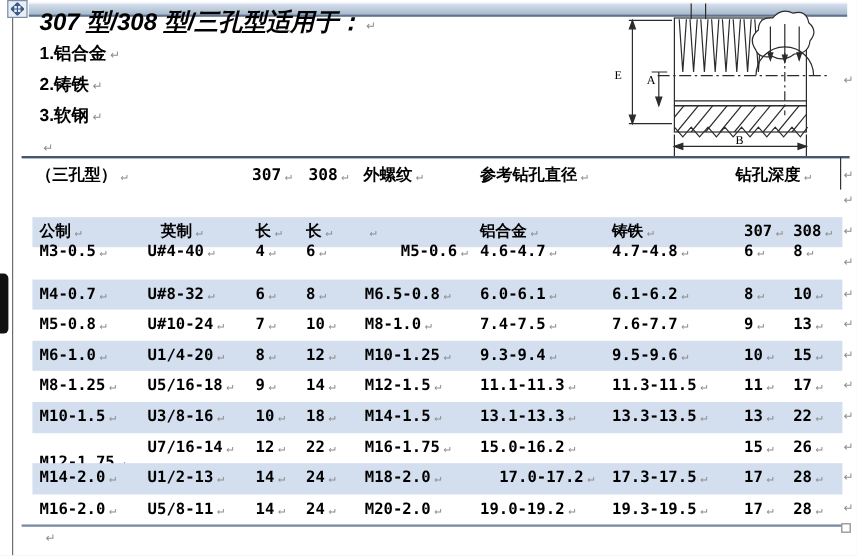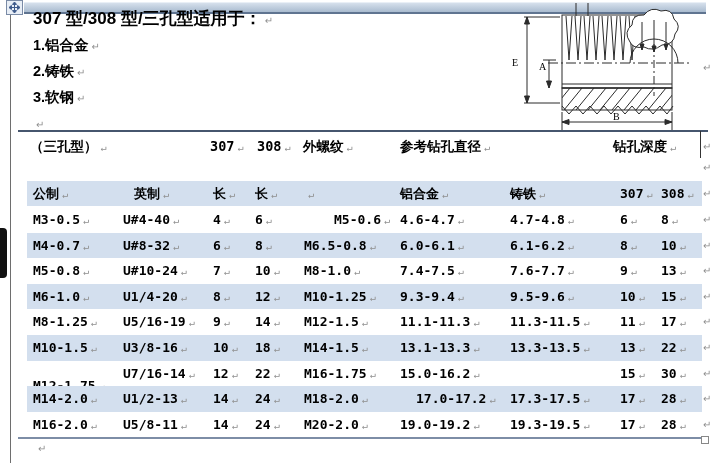--- a/index.html
+++ b/index.html
@@ -15,21 +15,21 @@
   .move-handle{position:absolute;left:6px;top:0;width:15px;height:13px;background:#e8eef6;
                border:1px solid #7a8ba6;display:flex;align-items:center;justify-content:center;}
   .rule{position:absolute;height:2px;}
   .rule-top{left:18px;top:130px;width:690px;background:#46566e;}
   .rule-bottom{left:18px;top:437px;width:685px;background:#7d8da6;}
   .boundary-mark{position:absolute;left:700px;top:131px;width:1px;height:27px;background:#333;}
   .resize-handle{position:absolute;left:701px;top:436px;width:6px;height:6px;background:#fff;border:1px solid #888;}
   
   .intro{position:absolute;left:33px;top:6px;}
   .intro .line{height:26px;line-height:26px;white-space:nowrap;}
-  .intro .t{font-weight:bold;font-size:17px;}
+  .intro .t{font-weight:bold;font-size:20px;font-style:italic;}
   .intro .it{font-weight:bold;font-size:14.5px;}
   
   .pilc{color:#8f8f8f;font-size:10px;font-weight:normal;margin-left:3px;}
   .edge-pilc{position:absolute;left:703px;height:20px;line-height:20px;margin:0;}
   
   .hrow1{position:absolute;left:0;top:133px;width:714px;height:27px;line-height:27px;}
   .hrow1 .hc{position:absolute;top:0;font-weight:bold;font-size:13.5px;white-space:nowrap;
              font-family:"DejaVu Sans Mono","Liberation Sans",sans-serif;}
   .hrow2{position:absolute;left:27px;top:181px;width:675px;height:25px;line-height:25px;background:#d3dfee;}
   .hrow2 .hc{position:absolute;top:0;font-weight:bold;font-size:13px;white-space:nowrap;
@@ -164,21 +164,21 @@
     <span class="hc" style="left:186px"><span>长</span><span class="pilc">↵</span></span>
     <span class="hc" style="left:228px"><span>长</span><span class="pilc">↵</span></span>
     <span class="hc" style="left:278px"><span class="pilc">↵</span></span>
     <span class="hc" style="left:373px"><span>铝合金</span><span class="pilc">↵</span></span>
     <span class="hc" style="left:483px"><span>铸铁</span><span class="pilc">↵</span></span>
     <span class="hc" style="left:593px"><span>307</span><span class="pilc">↵</span></span>
     <span class="hc" style="left:634px"><span>308</span><span class="pilc">↵</span></span>
   </div>
 
   <div id="rows">
-      <div class="trow" style="top: 207px; text-decoration: underline;">
+      <div class="trow" style="top: 197px; text-decoration: underline;">
         <span class="cell" style="left: 6px;"><span>M3-0.5</span><span class="pilc">↵</span></span>
         <span class="cell" style="left: 96px;"><span>U#4-40</span><span class="pilc">↵</span></span>
         <span class="cell" style="left: 186px;"><span>4</span><span class="pilc">↵</span></span>
         <span class="cell" style="left: 228px;"><span>6</span><span class="pilc">↵</span></span>
         <span class="cell" style="left: 277px; margin-left: 30px;"><span>M5-0.6</span><span class="pilc">↵</span></span>
         <span class="cell" style="left: 373px;"><span>4.6-4.7</span><span class="pilc">↵</span></span>
         <span class="cell" style="left: 483px;"><span>4.7-4.8</span><span class="pilc">↵</span></span>
         <span class="cell" style="left: 593px;"><span>6</span><span class="pilc">↵</span></span>
         <span class="cell" style="left: 634px;"><span>8</span><span class="pilc">↵</span></span>
       </div>
@@ -210,21 +210,21 @@
         <span class="cell" style="left: 186px;"><span>8</span><span class="pilc">↵</span></span>
         <span class="cell" style="left: 228px;"><span>12</span><span class="pilc">↵</span></span>
         <span class="cell" style="left: 277px;"><span>M10-1.25</span><span class="pilc">↵</span></span>
         <span class="cell" style="left: 373px;"><span>9.3-9.4</span><span class="pilc">↵</span></span>
         <span class="cell" style="left: 483px;"><span>9.5-9.6</span><span class="pilc">↵</span></span>
         <span class="cell" style="left: 593px;"><span>10</span><span class="pilc">↵</span></span>
         <span class="cell" style="left: 634px;"><span>15</span><span class="pilc">↵</span></span>
       </div>
       <div class="trow" style="top: 309.4px;">
         <span class="cell" style="left: 6px;"><span>M8-1.25</span><span class="pilc">↵</span></span>
-        <span class="cell" style="left: 96px;"><span>U5/16-19</span><span class="pilc">↵</span></span>
+        <span class="cell" style="left: 96px;"><span>U5/16-18</span><span class="pilc">↵</span></span>
         <span class="cell" style="left: 186px;"><span>9</span><span class="pilc">↵</span></span>
         <span class="cell" style="left: 228px;"><span>14</span><span class="pilc">↵</span></span>
         <span class="cell" style="left: 277px;"><span>M12-1.5</span><span class="pilc">↵</span></span>
         <span class="cell" style="left: 373px;"><span>11.1-11.3</span><span class="pilc">↵</span></span>
         <span class="cell" style="left: 483px;"><span>11.3-11.5</span><span class="pilc">↵</span></span>
         <span class="cell" style="left: 593px;"><span>11</span><span class="pilc">↵</span></span>
         <span class="cell" style="left: 634px;"><span>17</span><span class="pilc">↵</span></span>
       </div>
       <div class="trow shade" style="top: 335px;">
         <span class="cell" style="left: 6px;"><span>M10-1.5</span><span class="pilc">↵</span></span>
@@ -238,21 +238,21 @@
         <span class="cell" style="left: 634px;"><span>22</span><span class="pilc">↵</span></span>
       </div>
       <div class="trow" style="top: 360.6px;">
         <span class="cell" style="left: 6px; margin-top: 12px;"><span>M12-1.75</span><span class="pilc">↵</span></span>
         <span class="cell" style="left: 96px;"><span>U7/16-14</span><span class="pilc">↵</span></span>
         <span class="cell" style="left: 186px;"><span>12</span><span class="pilc">↵</span></span>
         <span class="cell" style="left: 228px;"><span>22</span><span class="pilc">↵</span></span>
         <span class="cell" style="left: 277px;"><span>M16-1.75</span><span class="pilc">↵</span></span>
         <span class="cell" style="left: 373px;"><span>15.0-16.2</span><span class="pilc">↵</span></span>
         <span class="cell" style="left: 593px;"><span>15</span><span class="pilc">↵</span></span>
-        <span class="cell" style="left: 634px;"><span>30</span><span class="pilc">↵</span></span>
+        <span class="cell" style="left: 634px;"><span>26</span><span class="pilc">↵</span></span>
       </div>
       <div class="trow shade" style="top: 386.2px;">
         <span class="cell" style="left: 6px;"><span>M14-2.0</span><span class="pilc">↵</span></span>
         <span class="cell" style="left: 96px;"><span>U1/2-13</span><span class="pilc">↵</span></span>
         <span class="cell" style="left: 186px;"><span>14</span><span class="pilc">↵</span></span>
         <span class="cell" style="left: 228px;"><span>24</span><span class="pilc">↵</span></span>
         <span class="cell" style="left: 277px;"><span>M18-2.0</span><span class="pilc">↵</span></span>
         <span class="cell" style="left: 373px; margin-left: 16px;"><span>17.0-17.2</span><span class="pilc">↵</span></span>
         <span class="cell" style="left: 483px;"><span>17.3-17.5</span><span class="pilc">↵</span></span>
         <span class="cell" style="left: 593px;"><span>17</span><span class="pilc">↵</span></span>

